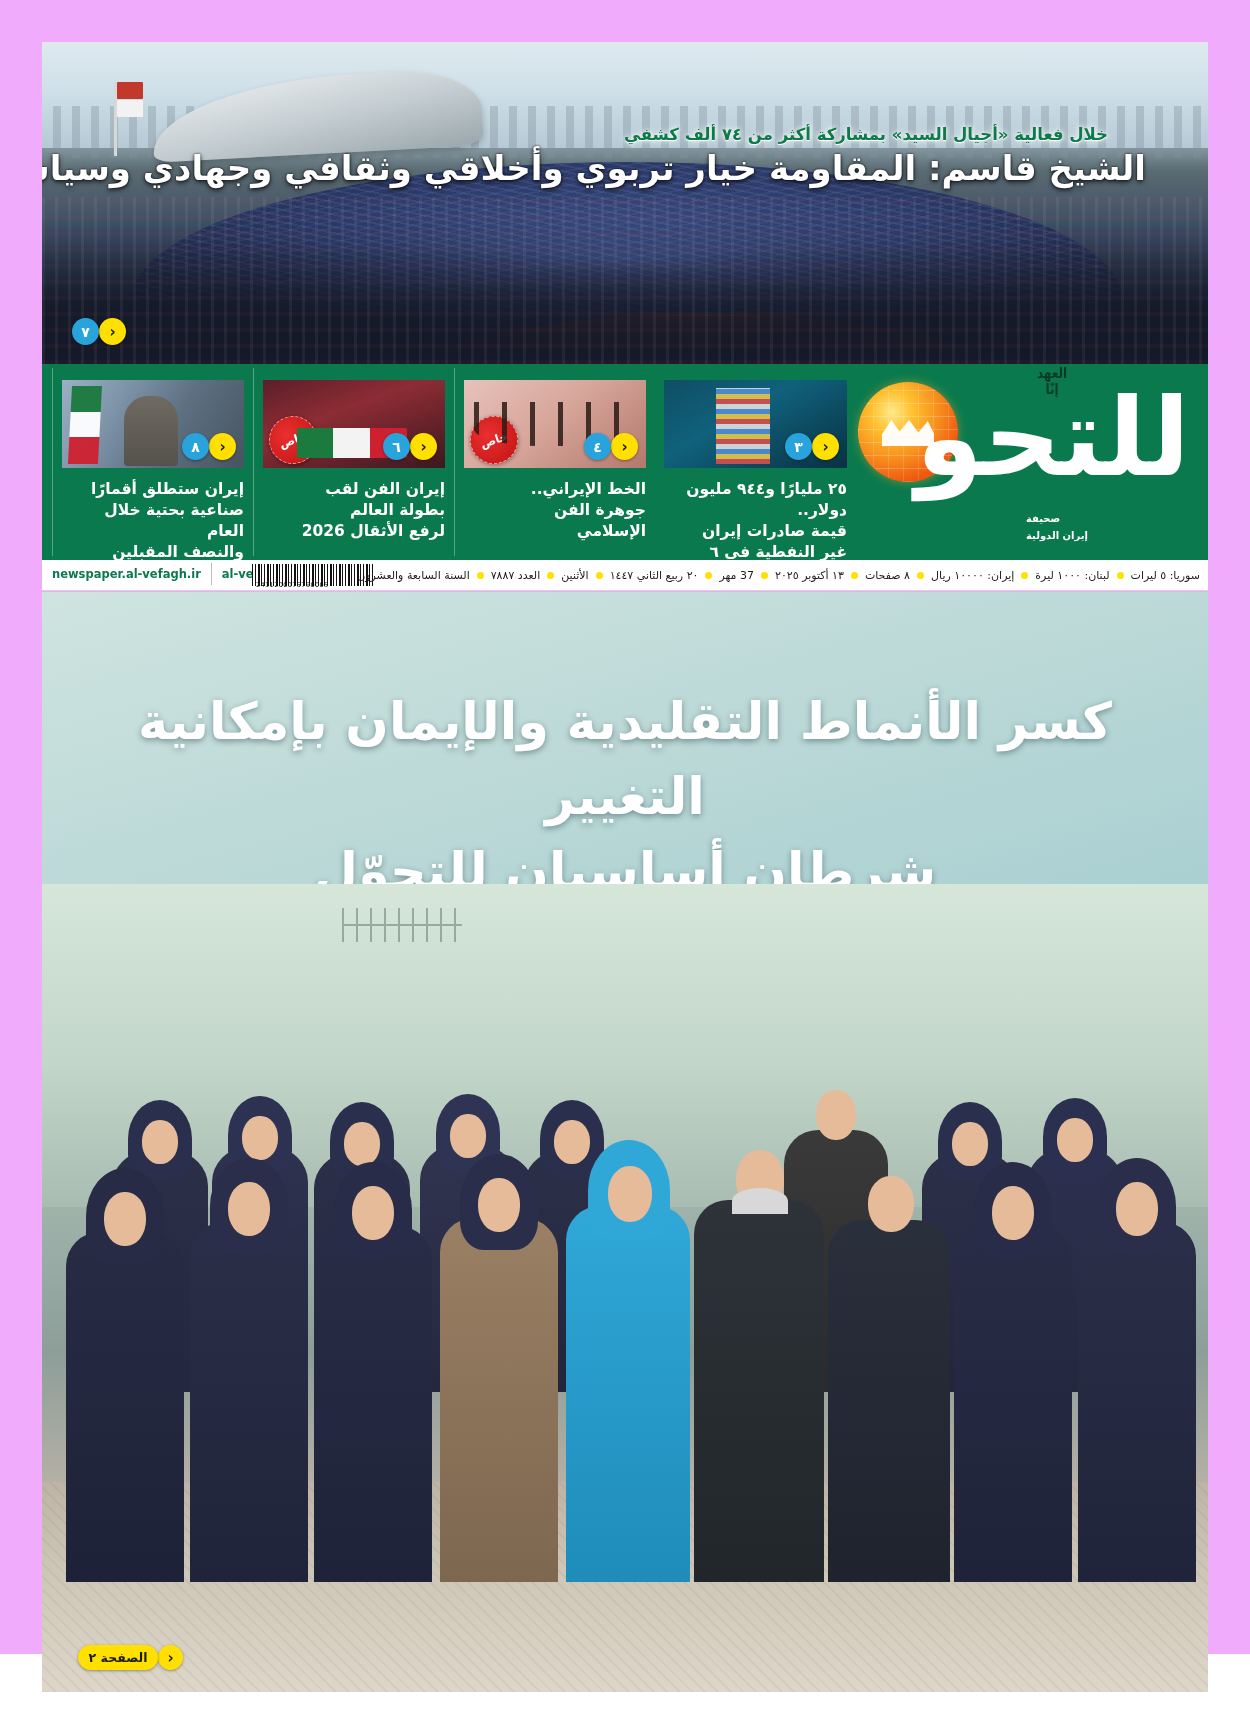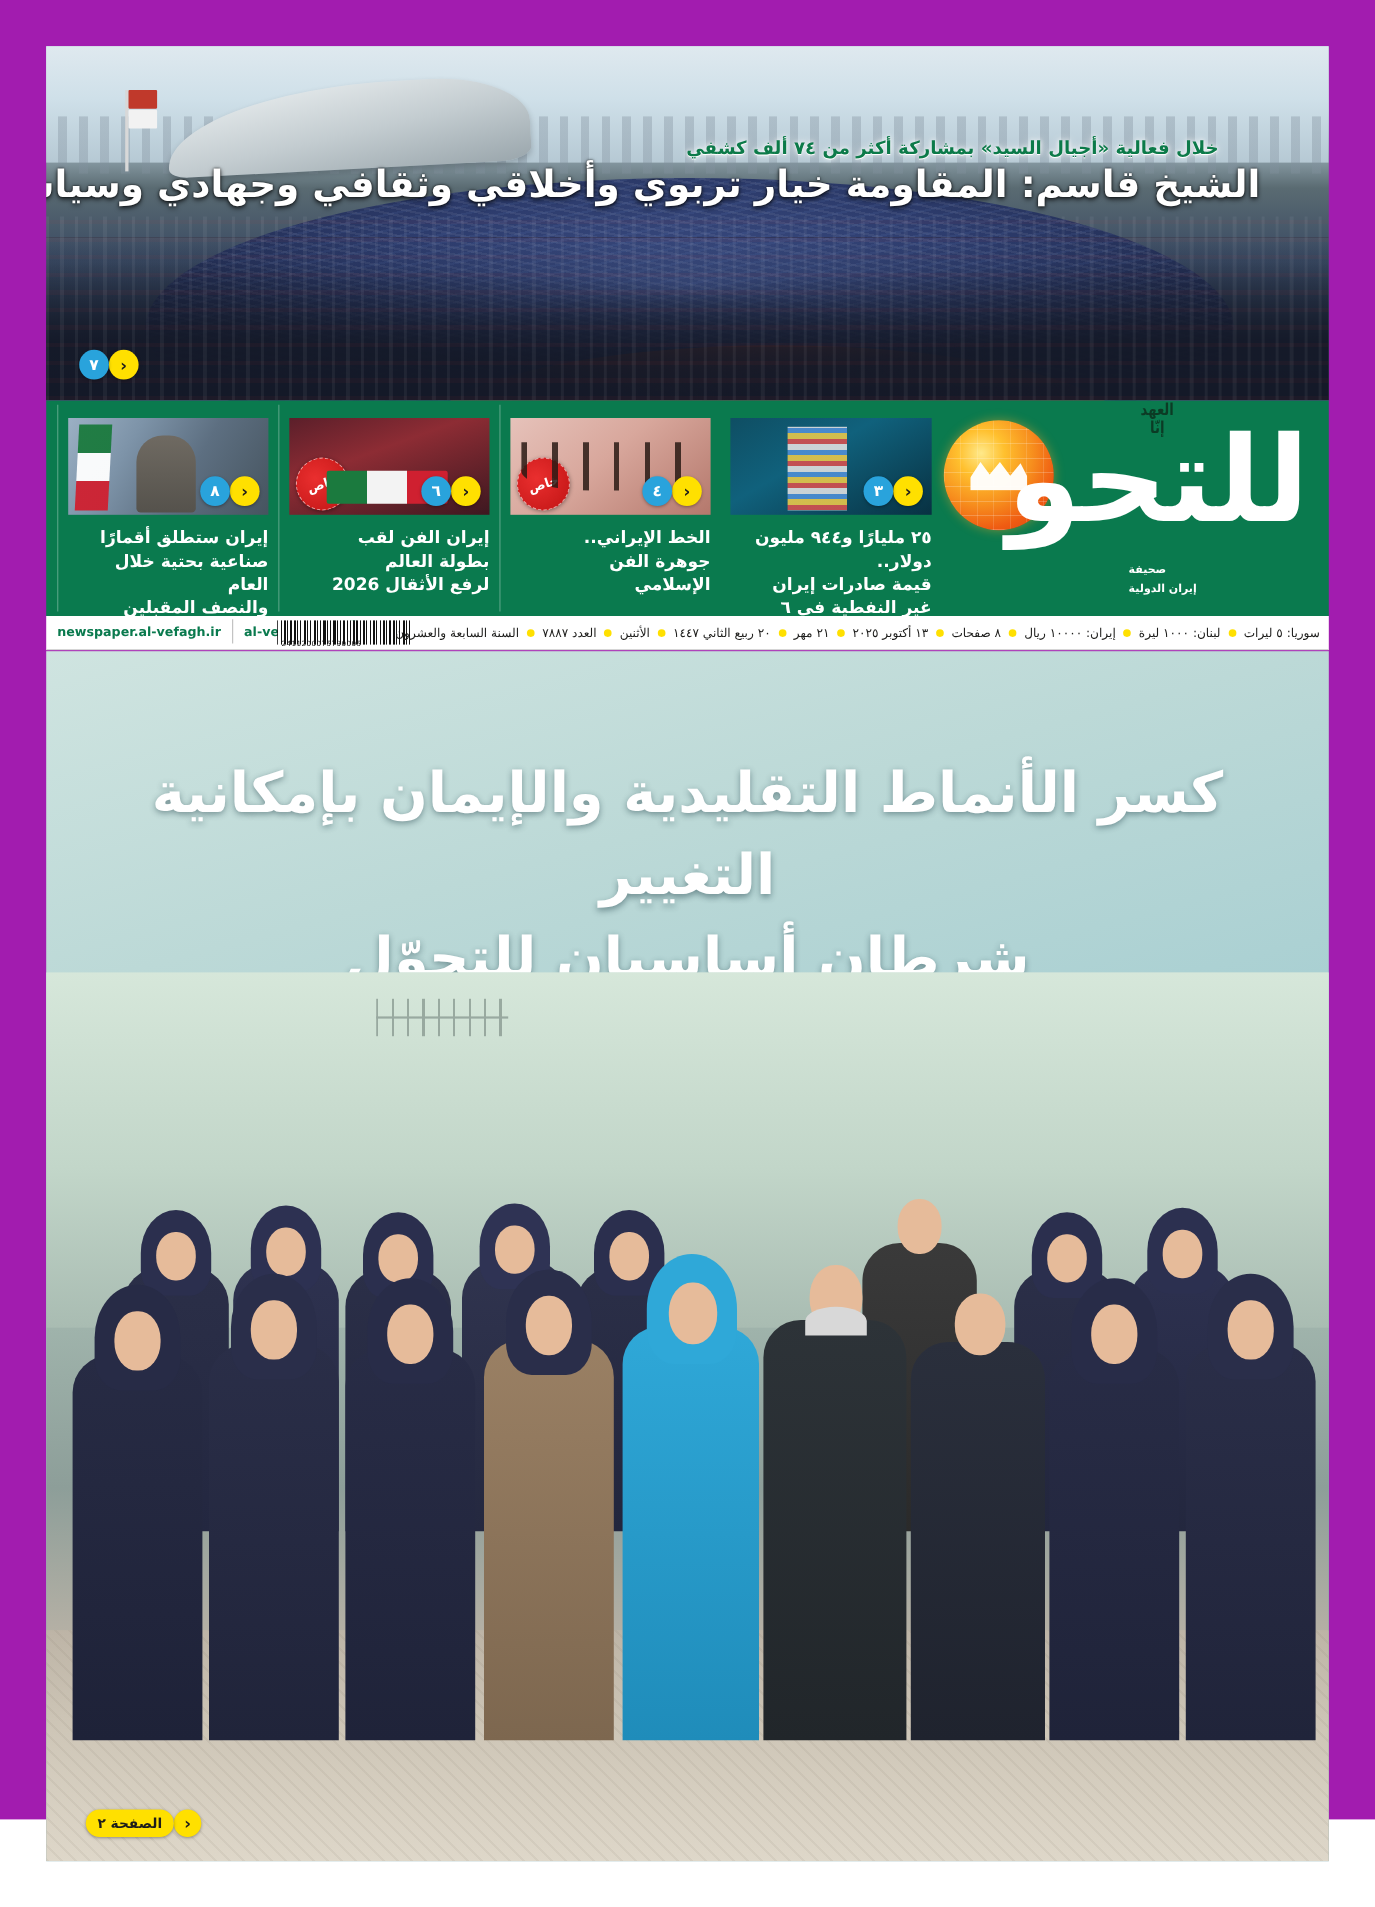--- a/index.html
+++ b/index.html
@@ -3,21 +3,21 @@
 <meta charset="utf-8">
 <style>
   html,body{margin:0;padding:0;}
   body{
     width:1250px;height:1734px;
     background:#ffffff;
     font-family:"DejaVu Sans","Liberation Sans",sans-serif;
     overflow:hidden;
     position:relative;
   }
-  .page{position:relative;width:1250px;height:1654px;background:#a21caf;}
+  .page{position:relative;width:1250px;height:1654px;background:#f0abfc;}
 
   
   .top-photo{
     position:absolute;left:42px;top:42px;width:1166px;height:322px;
     overflow:hidden;
     background:linear-gradient(#b9ccd9 0%,#cddbe4 18%,#9fb3bd 28%,#5a6b72 40%,#3a4a63 60%,#2b3a52 100%);
   }
   .sky{position:absolute;left:0;top:0;width:100%;height:33%;
     background:linear-gradient(#dfe9ef 0%,#cfe0e9 45%,#b6c9d4 100%);}
   .skyline{position:absolute;left:0;top:20%;width:100%;height:16%;opacity:.5;
@@ -377,21 +377,21 @@
       <span class="it">سوريا: ٥ ليرات</span>
         <span class="dot"></span>
       <span class="it">لبنان: ١٠٠٠ ليرة</span>
         <span class="dot"></span>
       <span class="it">إيران: ١٠٠٠٠ ريال</span>
         <span class="dot"></span>
       <span class="it">٨ صفحات</span>
         <span class="dot"></span>
       <span class="it">١٣ أكتوبر ٢٠٢٥</span>
         <span class="dot"></span>
-      <span class="it">٢١ مهر</span>
+      <span class="it">37 مهر</span>
         <span class="dot"></span>
       <span class="it">٢٠ ربيع الثاني ١٤٤٧</span>
         <span class="dot"></span>
       <span class="it">الأثنين</span>
         <span class="dot"></span>
       <span class="it">العدد ٧٨٨٧</span>
         <span class="dot"></span>
       <span class="it">السنة السابعة والعشرون</span>
     </div>
   </div>

